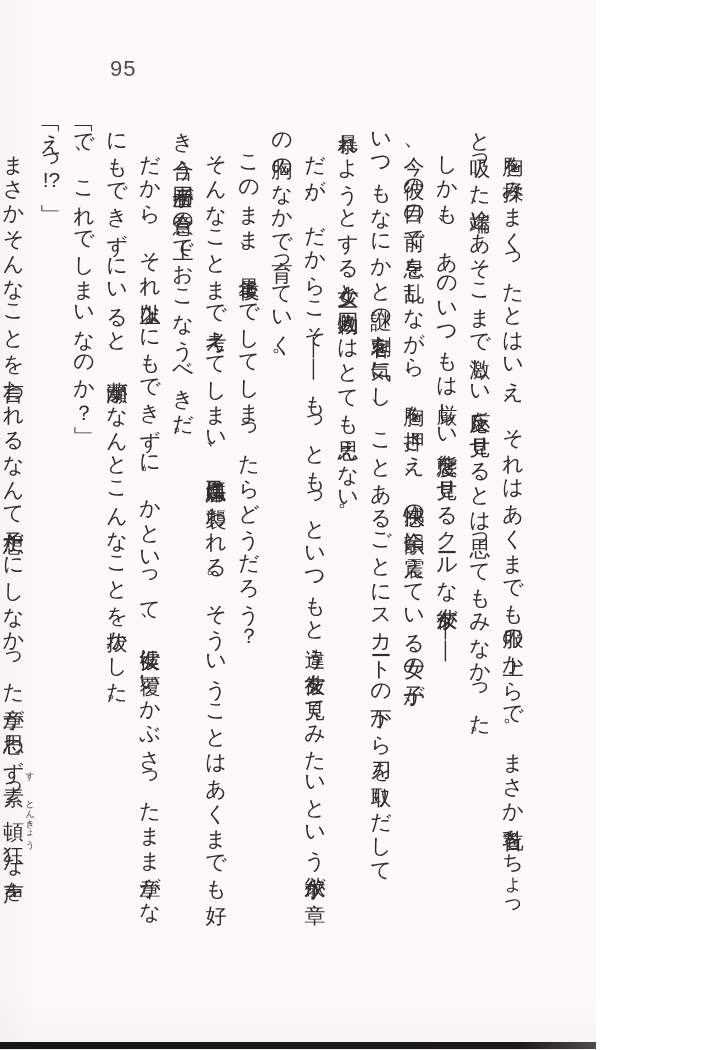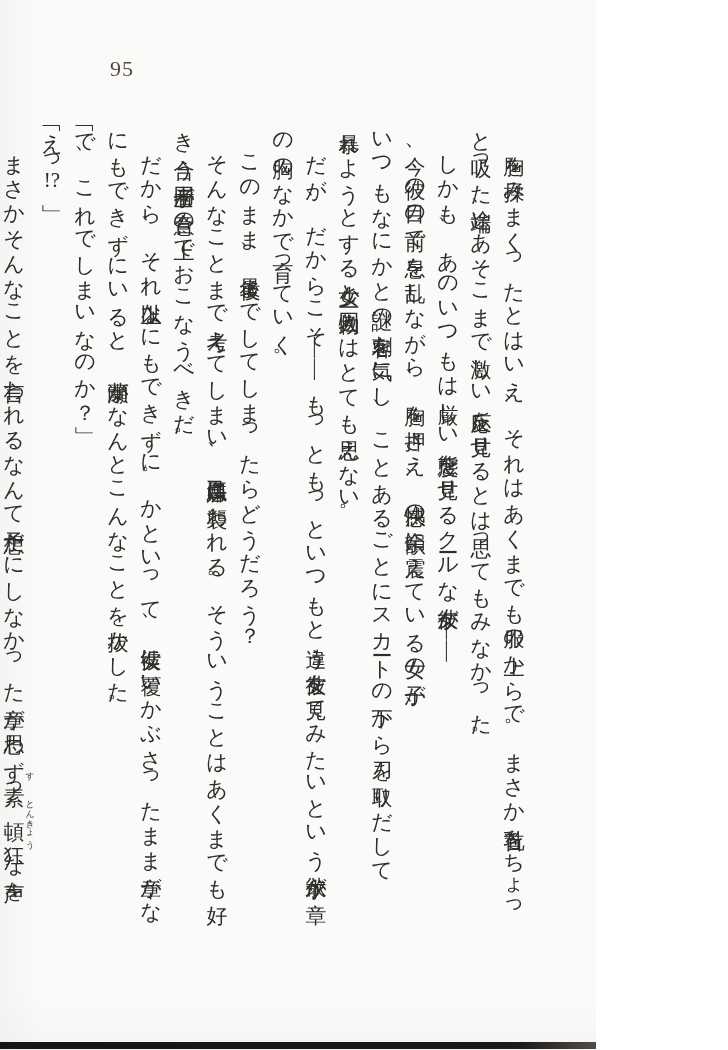--- a/index.html
+++ b/index.html
@@ -2,21 +2,21 @@
 <html><head>
 <meta charset="utf-8">
 <style>
   html, body { margin: 0; padding: 0; }
   .page {
     position: relative;
     width: 596px;
     height: 1050px;
     background: #fbfaf8;
     overflow: hidden;
-    font-family: Liberation Serif, serif;
+    font-family: Liberation Sans, sans-serif;
   }
   
   .page::before {
     content: "";
     position: absolute; inset: 0;
     background:
       linear-gradient(90deg, rgba(0,0,0,0.025), rgba(0,0,0,0) 40px),
       linear-gradient(0deg, rgba(0,0,0,0.02), rgba(0,0,0,0) 60px);
     pointer-events: none;
   }

